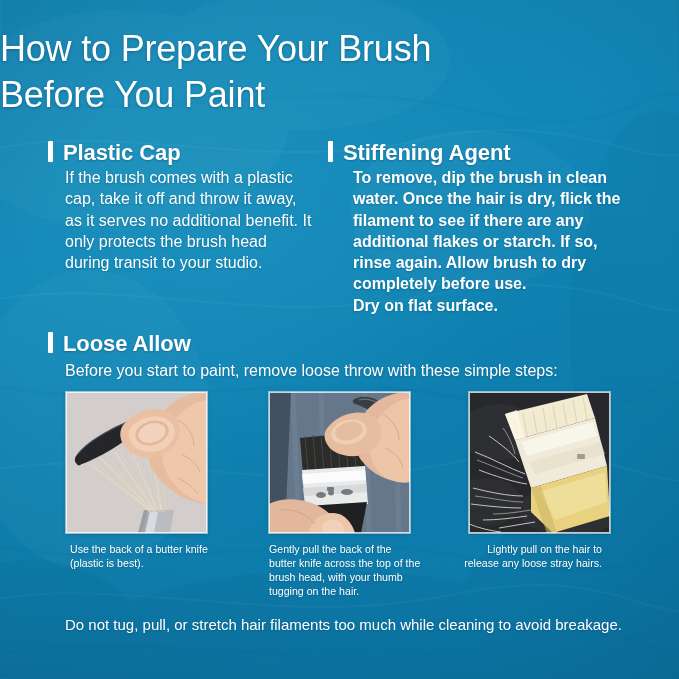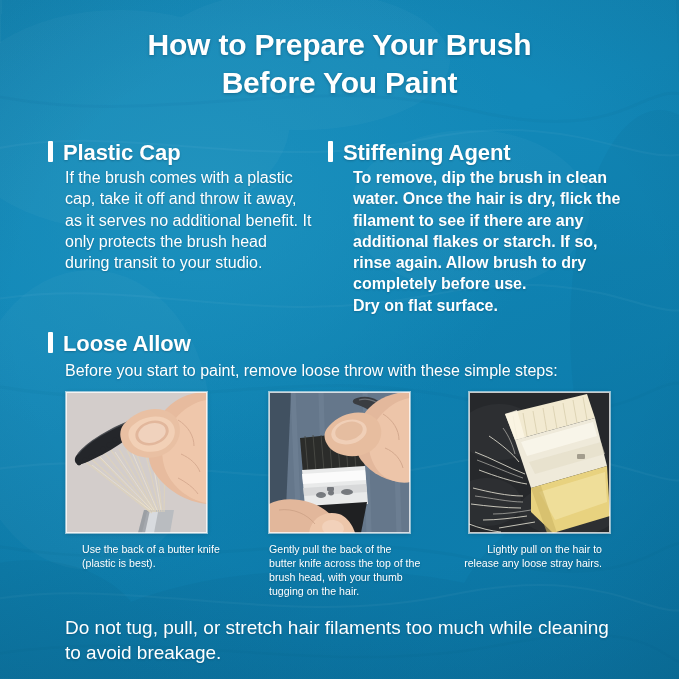--- a/index.html
+++ b/index.html
@@ -48,23 +48,23 @@
     width: 100%;
     height: 100%;
   }
 
   
   .title {
     position: absolute;
     left: 0;
     right: 0;
     top: 26px;
-    text-align: center;
-    font-size: 30px;
-    font-weight: bold;
+    text-align: left;
+    font-size: 36px;
+    font-weight: normal;
     line-height: 1.27;
     letter-spacing: -0.2px;
     text-shadow: 0 1px 3px rgba(0,40,60,0.35);
   }
 
   
   .accent-bar {
     position: absolute;
     width: 5px;
     height: 21px;
@@ -122,31 +122,31 @@
   #photo-3 { left: 403px; }
   .photo svg { display: block; width: 141px; height: 141px; }
 
   
   .caption {
     position: absolute;
     font-size: 10.6px;
     line-height: 1.32;
     text-shadow: 0 1px 2px rgba(0,40,60,0.26);
   }
-  #cap-1 { left: 82px;  top: 543px; width: 152px; }
+  #cap-1 { left: 70px;  top: 543px; width: 152px; }
   #cap-2 { left: 269px; top: 543px; width: 152px; }
   #cap-3 { left: 450px; top: 543px; width: 152px; text-align: right; }
 
   
   #footer-note {
     position: absolute;
     left: 65px;
     top: 615px;
     width: 558px;
-    font-size: 19px;
+    font-size: 15px;
     line-height: 1.34;
     text-shadow: 0 1px 2px rgba(0,40,60,0.26);
   }
 </style>
 </head>
 <body>
 
 <div id="infographic">
 
   <div class="bg-layer bg-base"></div>

